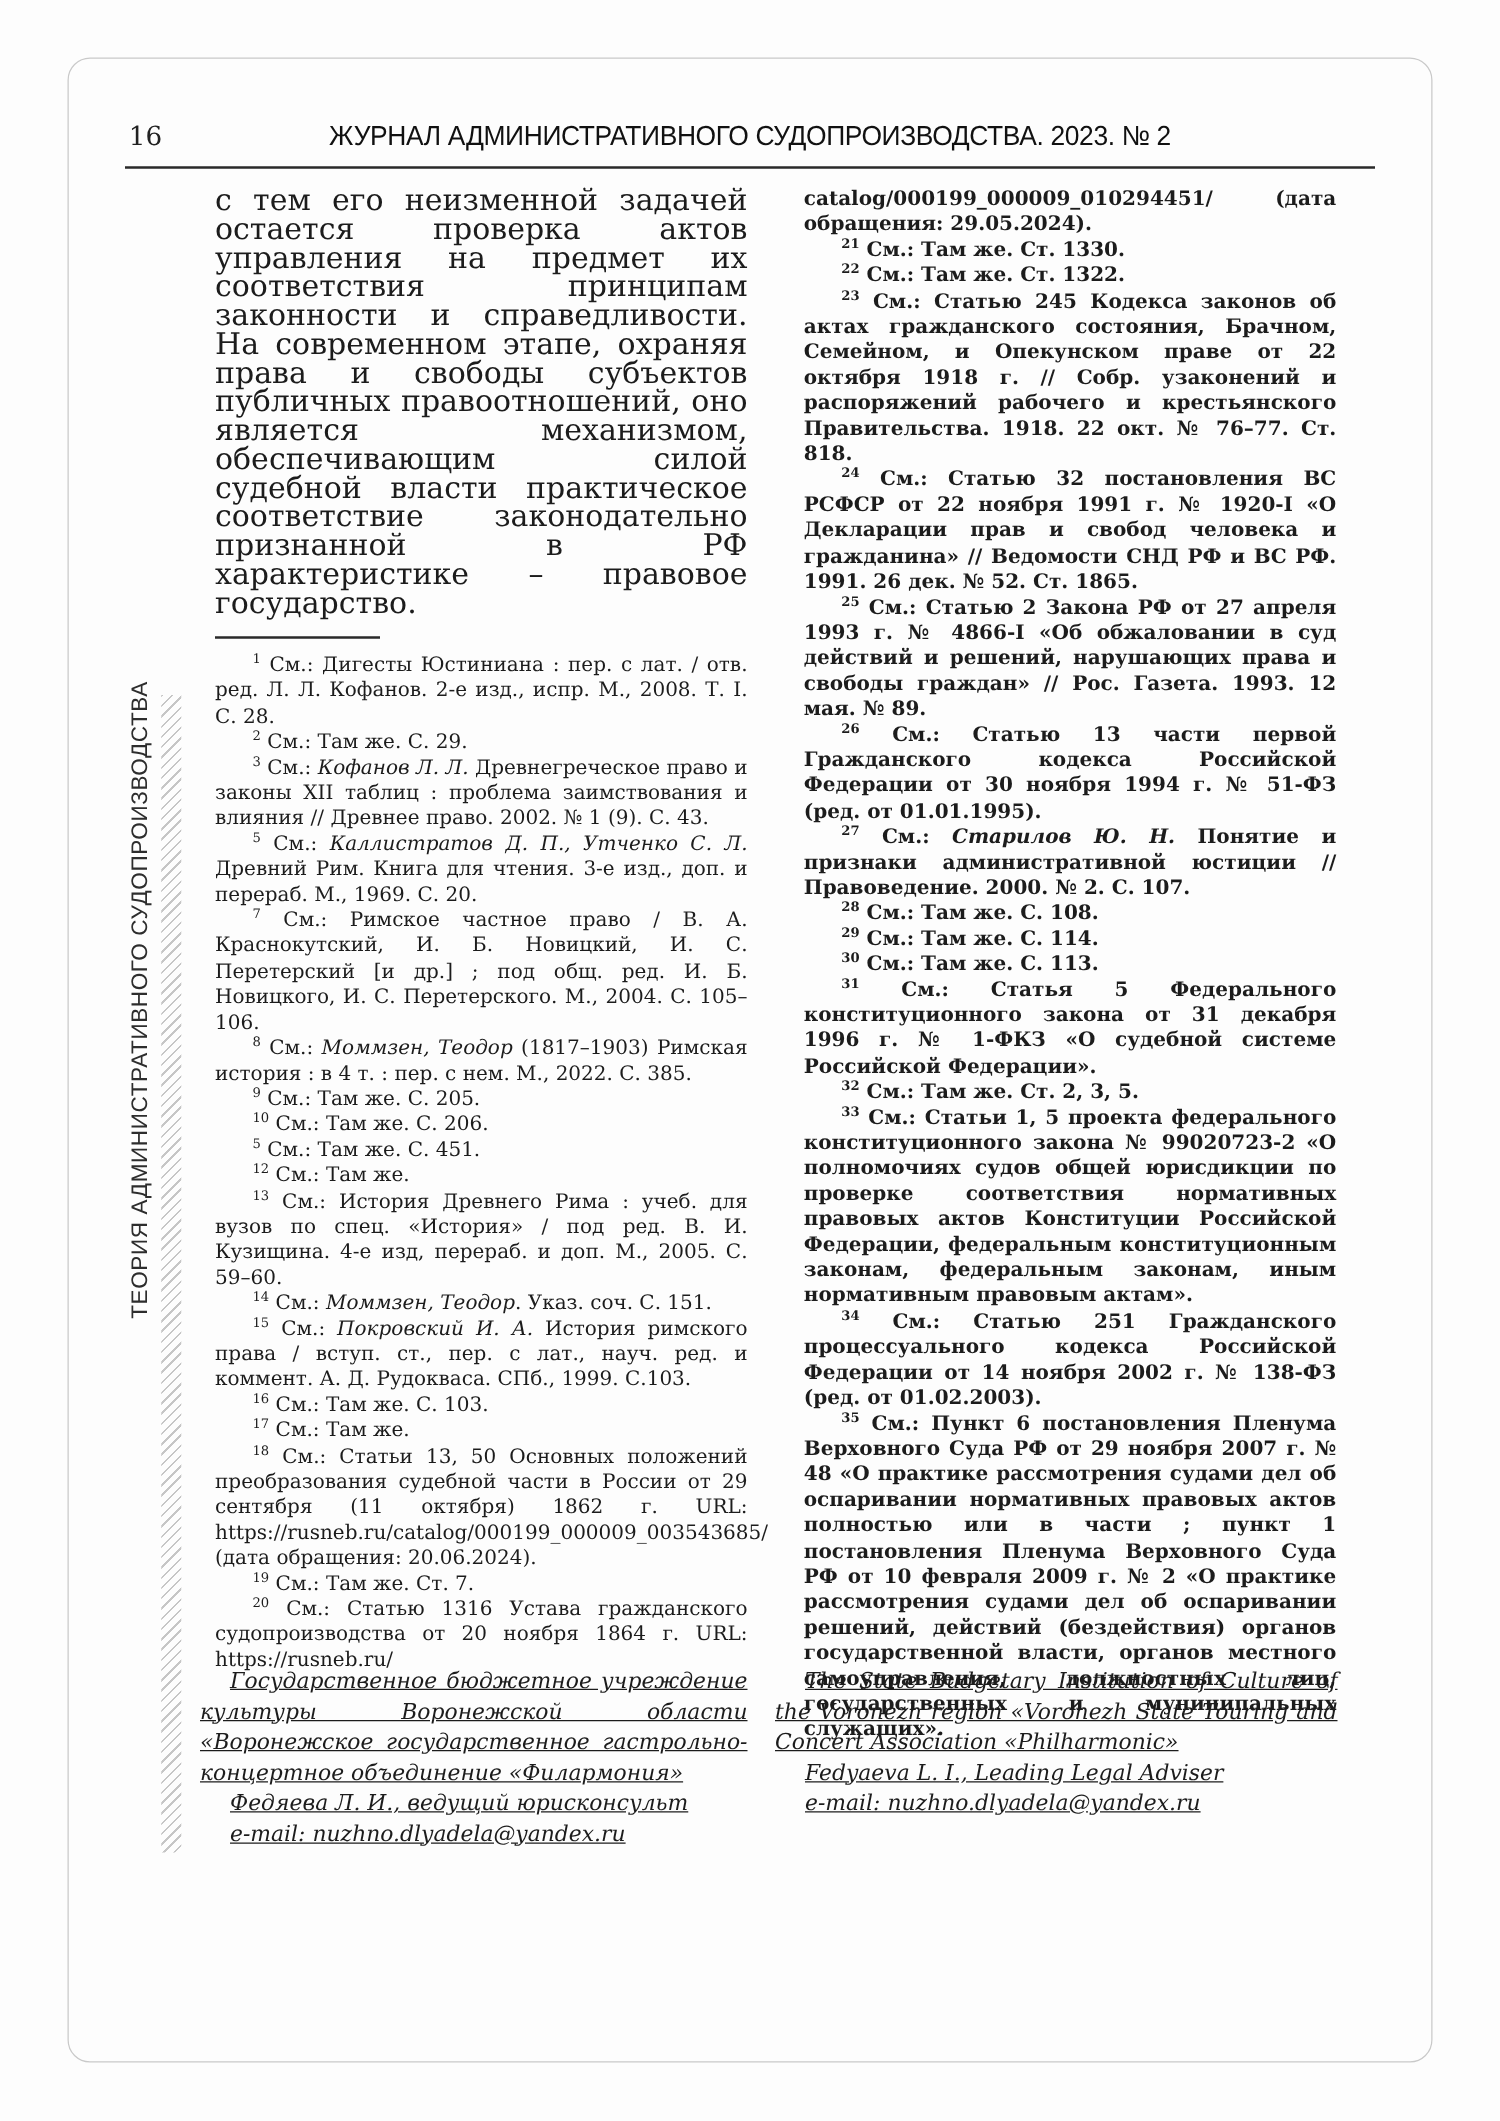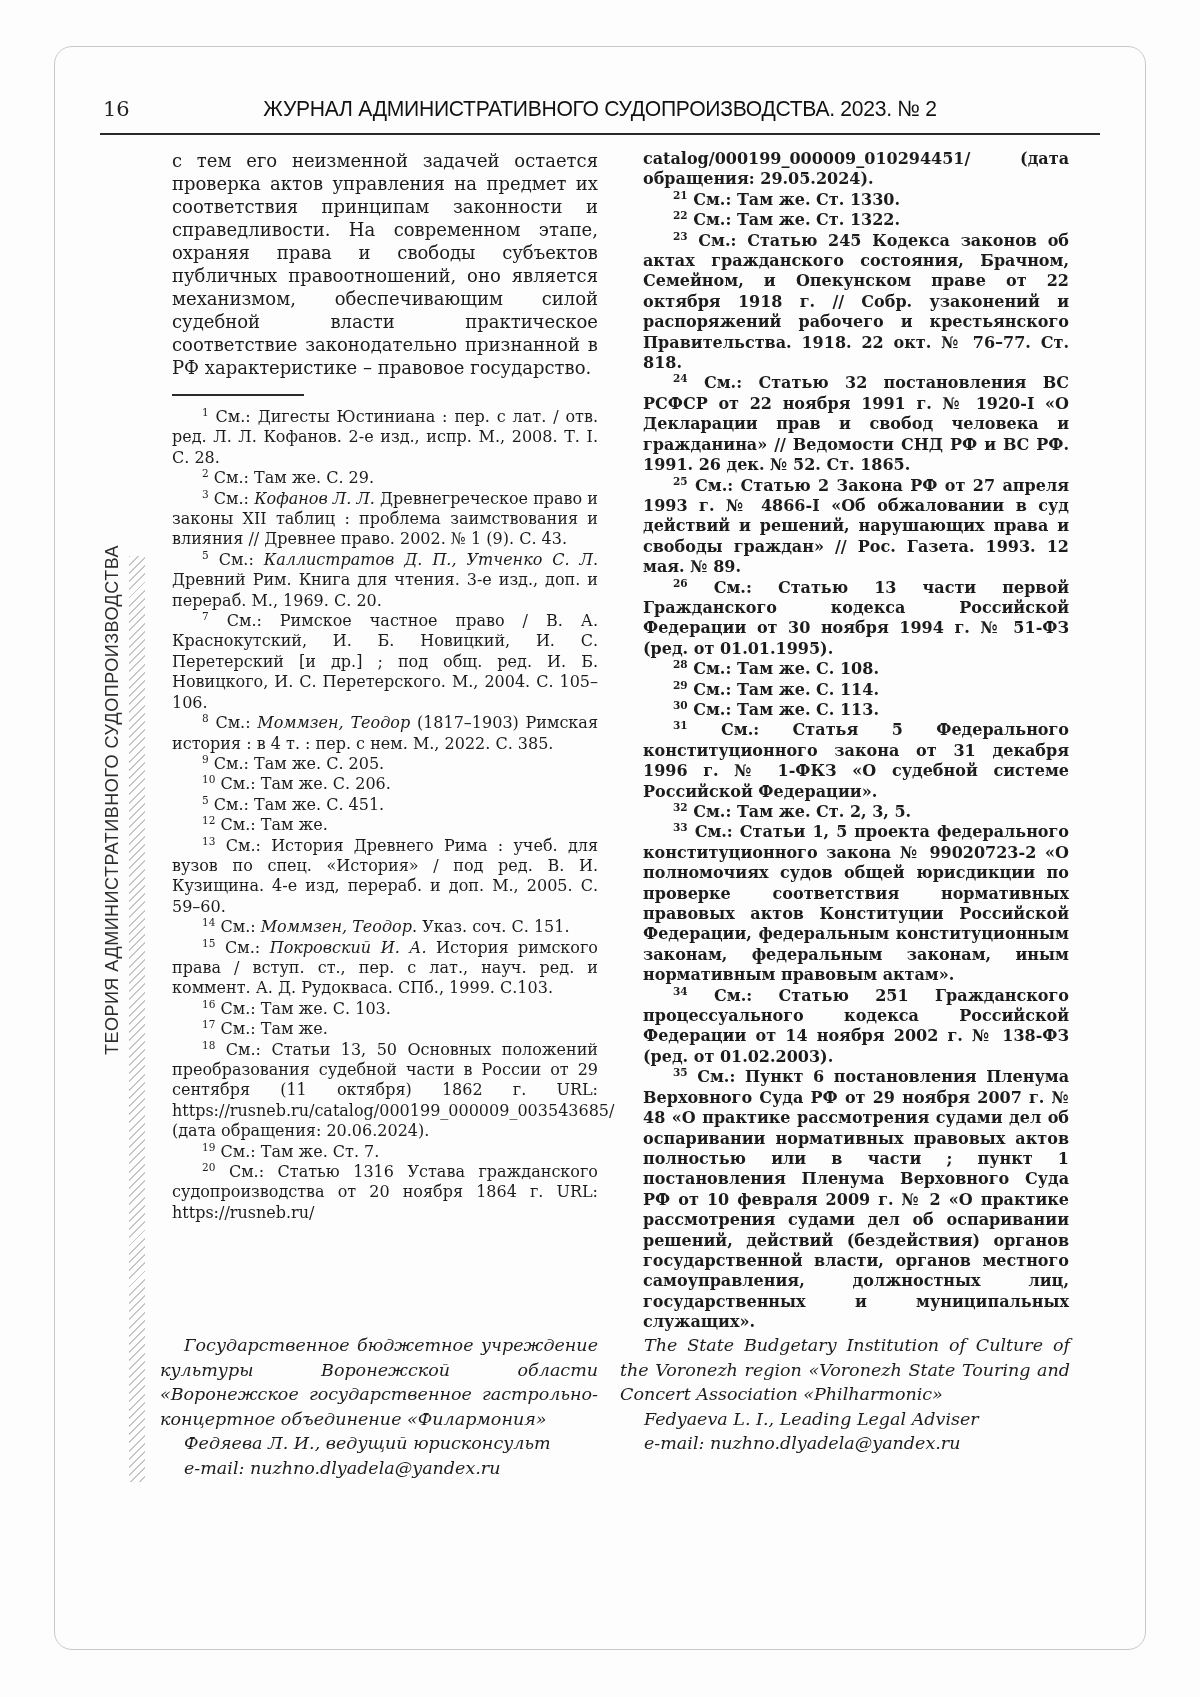--- a/index.html
+++ b/index.html
@@ -41,39 +41,39 @@
     font-size:18px; letter-spacing:0.5px; color:#2d2d2d;
   }
   .hatch-strip {
     position:absolute; left:129px; top:556px; width:16px; height:926px;
     background:repeating-linear-gradient(135deg,#c6c6c6 0 1.4px,transparent 1.4px 5.8px);
   }
   
   .col-left  { position:absolute; left:172px; top:149px; width:426px; }
   .col-right { position:absolute; left:643px; top:149px; width:426px;font-weight:bold; }
   .intro {
-    margin:0; font-size:18px; line-height:23px; text-align:justify;
+    margin:0; font-size:24px; line-height:23px; text-align:justify;
   }
   .fn-sep {
     width:132px; height:0; border-top:2px solid #2a2a2a;
     margin:15px 0 11px 0;
   }
   .fn {
     margin:0; font-size:16px; line-height:20.4px;
     text-align:justify; text-indent:30px;
   }
   .fn.cont { text-indent:0; }
   .fn sup { font-size:10.5px; line-height:0; }
   .fn i { font-style:italic; }
   
   .aff { position:absolute; width:438px; }
   .aff-ru { left:160px; top:1333px; }
   .aff-en { left:620px; top:1333px; width:450px; }
   .aff p {
-    margin:0; font-style:italic; font-size:17.5px; line-height:24.5px;
+    margin:0; font-style:italic; font-size:17.5px; line-height:24.5px;text-decoration:underline;
   }
   .aff .org { text-align:justify; text-indent:24px; }
   .aff .person, .aff .email { text-indent:24px; }
 </style>
 </head>
 <body>
 
 <div class="page-frame"></div>
 
 <div class="header-pagenum">16</div>
@@ -110,20 +110,21 @@
 
 <div class="col-right">
   <p class="fn cont">catalog/000199_000009_010294451/ (дата обращения: 29.05.2024).</p>
   <div>
       <p class="fn"><sup>21</sup> <span>См.: Там же. Ст. 1330.</span></p>
       <p class="fn"><sup>22</sup> <span>См.: Там же. Ст. 1322.</span></p>
       <p class="fn"><sup>23</sup> <span>См.: Статью 245 Кодекса законов об актах гражданского состояния, Брачном, Семейном, и Опекунском праве от 22 октября 1918 г. // Собр. узаконений и распоряжений рабочего и крестьянского Правительства. 1918. 22 окт. № 76–77. Ст. 818.</span></p>
       <p class="fn"><sup>24</sup> <span>См.: Статью 32 постановления ВС РСФСР от 22 ноября 1991 г. № 1920-I «О Декларации прав и свобод человека и гражданина» // Ведомости СНД РФ и ВС РФ. 1991. 26 дек. № 52. Ст. 1865.</span></p>
       <p class="fn"><sup>25</sup> <span>См.: Статью 2 Закона РФ от 27 апреля 1993 г. № 4866-I «Об обжаловании в суд действий и решений, нарушающих права и свободы граждан» // Рос. Газета. 1993. 12 мая. № 89.</span></p>
       <p class="fn"><sup>26</sup> <span>См.: Статью 13 части первой Гражданского кодекса Российской Федерации от 30 ноября 1994 г. № 51-ФЗ (ред. от 01.01.1995).</span></p>
+      <p class="fn"><sup>27</sup> <span>См.: </span><i>Старилов Ю. Н.</i><span> Понятие и признаки административной юстиции // Правоведение. 2000. № 2. С. 107.</span></p>
       <p class="fn"><sup>28</sup> <span>См.: Там же. С. 108.</span></p>
       <p class="fn"><sup>29</sup> <span>См.: Там же. С. 114.</span></p>
       <p class="fn"><sup>30</sup> <span>См.: Там же. С. 113.</span></p>
       <p class="fn"><sup>31</sup> <span>См.: Статья 5 Федерального конституционного закона от 31 декабря 1996 г. № 1-ФКЗ «О судебной системе Российской Федерации».</span></p>
       <p class="fn"><sup>32</sup> <span>См.: Там же. Ст. 2, 3, 5.</span></p>
       <p class="fn"><sup>33</sup> <span>См.: Статьи 1, 5 проекта федерального конституционного закона № 99020723-2 «О полномочиях судов общей юрисдикции по проверке соответствия нормативных правовых актов Конституции Российской Федерации, федеральным конституционным законам, федеральным законам, иным нормативным правовым актам».</span></p>
       <p class="fn"><sup>34</sup> <span>См.: Статью 251 Гражданского процессуального кодекса Российской Федерации от 14 ноября 2002 г. № 138-ФЗ (ред. от 01.02.2003).</span></p>
       <p class="fn"><sup>35</sup> <span>См.: Пункт 6 постановления Пленума Верховного Суда РФ от 29 ноября 2007 г. № 48 «О практике рассмотрения судами дел об оспаривании нормативных правовых актов полностью или в части ; пункт 1 постановления Пленума Верховного Суда РФ от 10 февраля 2009 г. № 2 «О практике рассмотрения судами дел об оспаривании решений, действий (бездействия) органов государственной власти, органов местного самоуправления, должностных лиц, государственных и муниципальных служащих».</span></p>
     </div>
 </div>

